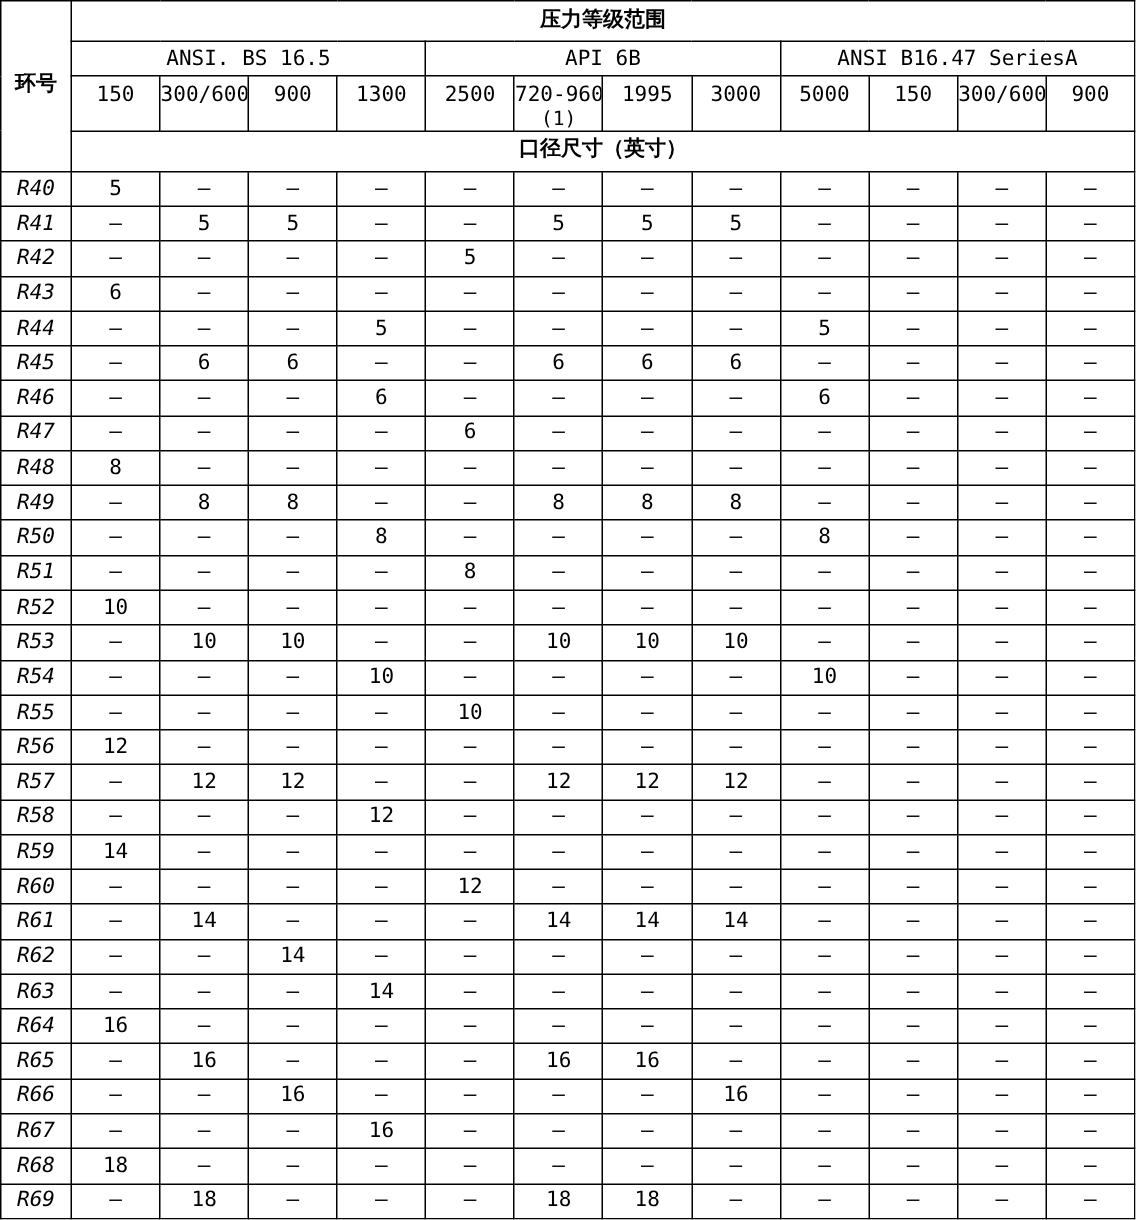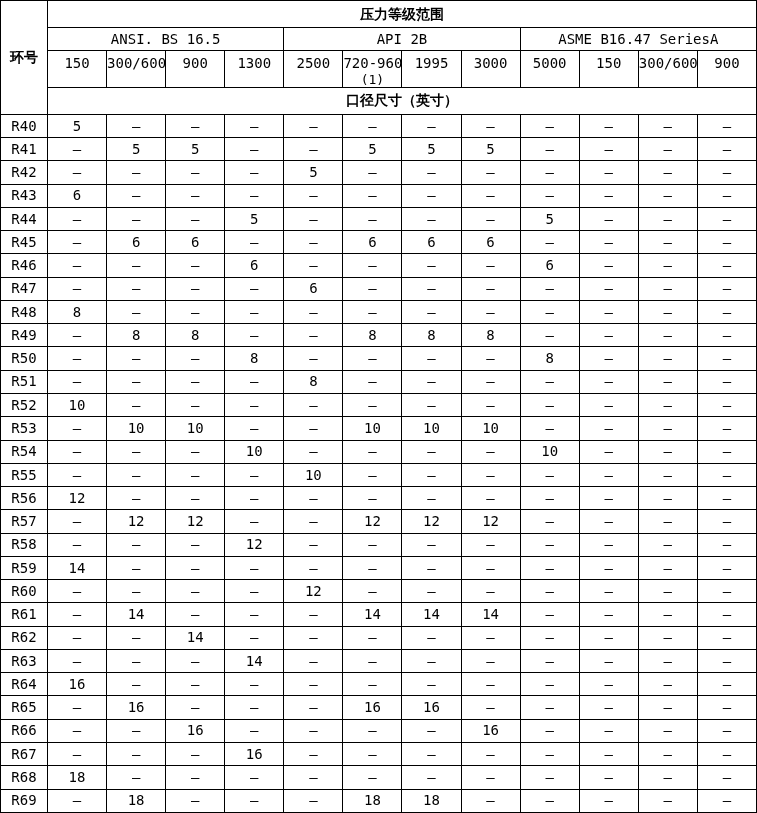--- a/index.html
+++ b/index.html
@@ -15,43 +15,43 @@
     padding:0;margin:0;
     text-align:center;vertical-align:middle;
     font-weight:normal;font-size:14px;line-height:1.2;
     overflow:hidden;white-space:nowrap;
   }
   tr.hr-title{height:27px;}
   tr.hr-groups{height:23px;}
   tr.hr-classes{height:35px;margin-top:48px;}
   tr.hr-subtitle{height:27px;padding-left:28px;}
   tbody tr{height:23px;}
-  th.bold-cjk{font-weight:bold;}
+  th.bold-cjk{font-weight:bold;font-family:Liberation Mono, monospace;}
   tr.hr-classes th{vertical-align:top;padding-top:4px;}
   .cn{font-size:13px;line-height:15px;}
-  tbody th{font-weight:normal;}
+  tbody th{font-weight:normal;font-style:italic;}
 </style>
 </head>
 <body>
 
 <div class="page">
   <table class="ring-table">
     <colgroup>
       <col style="width:47px">
       <col span="12">
     </colgroup>
     <thead>
       <tr class="hr-title">
         <th rowspan="4" class="bold-cjk">环号</th>
         <th colspan="12" class="bold-cjk">压力等级范围</th>
       </tr>
       <tr class="hr-groups">
         <th colspan="4">ANSI. BS 16.5</th>
-        <th colspan="4">API 2B</th>
-        <th colspan="4">ASME B16.47 SeriesA</th>
+        <th colspan="4">API 6B</th>
+        <th colspan="4">ANSI B16.47 SeriesA</th>
       </tr>
       <tr class="hr-classes">
         <th>
             <div class="cl">150</div>
             <div class="cn"></div>
           </th>
         <th>
             <div class="cl">300/600</div>
             <div class="cn"></div>
           </th>

